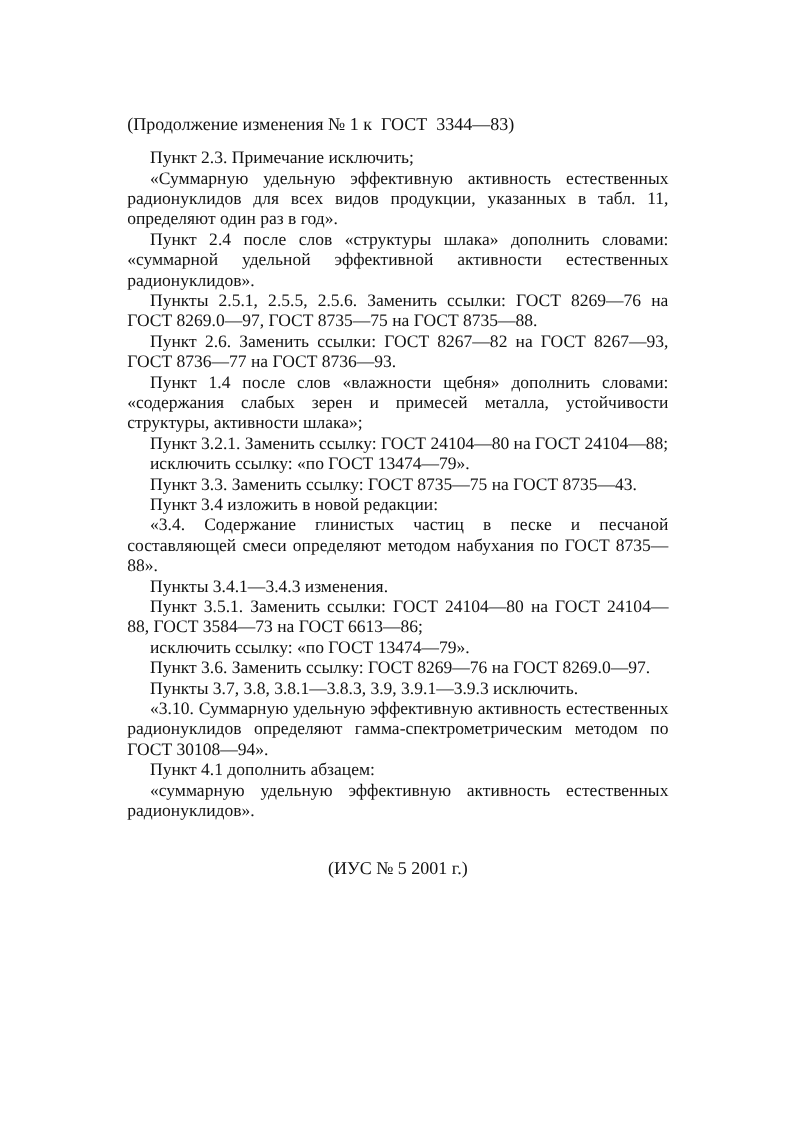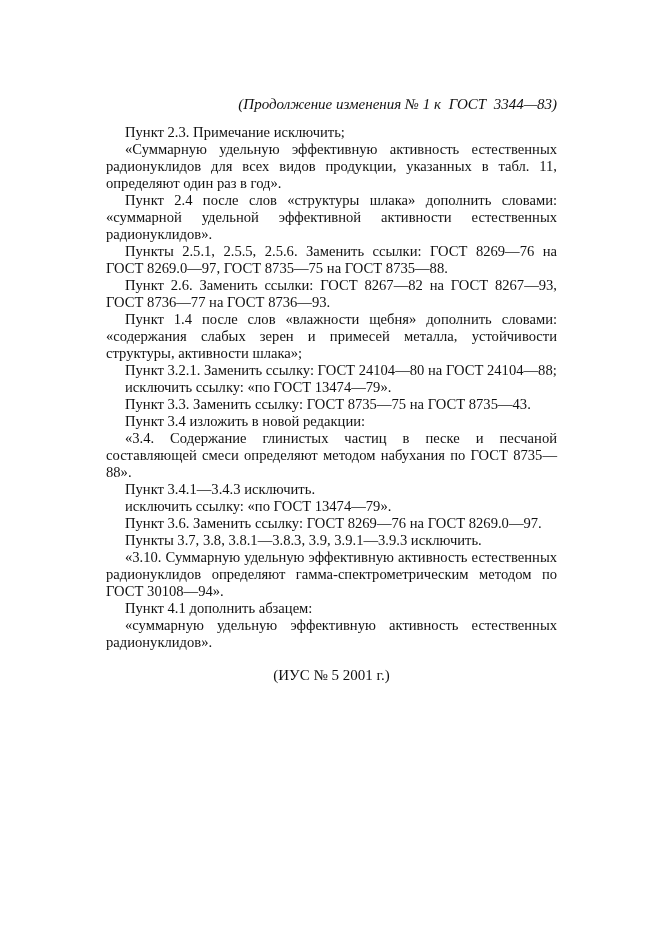--- a/index.html
+++ b/index.html
@@ -3,43 +3,44 @@
 <meta charset="utf-8">
 <style>
   html, body { margin: 0; padding: 0; background: #ffffff; }
   body { width: 661px; height: 936px; position: relative; overflow: hidden; }
   .page {
     position: absolute; left: 106px; top: 96px; width: 451px;
     font-family: "Liberation Serif", "DejaVu Serif", serif;
     font-size: 14.6px; line-height: 17px; color: #111;
   }
   .header {
-    text-align: right; font-style: italic; margin: 0 0 11px 0;
+    margin: 0 0 11px 0;
     font-size: 15px; white-space: pre;
   }
   .p { margin: 0; text-align: justify; text-indent: 19px; }
-  .footer { text-align: center; margin-top: 16px; font-size: 15px; }
+  .footer { text-align: center; margin-top: 31px; font-size: 15px; }
 </style>
 </head>
 <body>
 
 <div class="page">
   <div class="header">(Продолжение изменения № 1 к  ГОСТ  3344—83)</div>
   <p class="p">Пункт 2.3. Примечание исключить;</p>
   <p class="p">«Суммарную удельную эффективную активность естественных радионуклидов для всех видов продукции, указанных в табл. 11, определяют один раз в год».</p>
   <p class="p">Пункт 2.4 после слов «структуры шлака» дополнить словами: «суммарной удельной эффективной активности естественных радионуклидов».</p>
   <p class="p">Пункты 2.5.1, 2.5.5, 2.5.6. Заменить ссылки: ГОСТ 8269—76 на ГОСТ 8269.0—97, ГОСТ 8735—75 на ГОСТ 8735—88.</p>
   <p class="p">Пункт 2.6. Заменить ссылки: ГОСТ 8267—82 на ГОСТ 8267—93, ГОСТ 8736—77 на ГОСТ 8736—93.</p>
   <p class="p">Пункт 1.4 после слов «влажности щебня» дополнить словами: «содержания слабых зерен и примесей металла, устойчивости структуры, активности шлака»;</p>
   <p class="p">Пункт 3.2.1. Заменить ссылку: ГОСТ 24104—80 на ГОСТ 24104—88;</p>
   <p class="p">исключить ссылку: «по ГОСТ 13474—79».</p>
   <p class="p">Пункт 3.3. Заменить ссылку: ГОСТ 8735—75 на ГОСТ 8735—43.</p>
   <p class="p">Пункт 3.4 изложить в новой редакции:</p>
   <p class="p">«3.4. Содержание глинистых частиц в песке и песчаной составляющей смеси определяют методом набухания по ГОСТ 8735—88».</p>
-  <p class="p">Пункт 3.4.1—3.4.3 исключить.</p>
+  <p class="p">Пункты 3.4.1—3.4.3 изменения.</p>
+  <p class="p">Пункт 3.5.1. Заменить ссылки: ГОСТ 24104—80 на ГОСТ 24104—88, ГОСТ 3584—73 на ГОСТ 6613—86;</p>
   <p class="p">исключить ссылку: «по ГОСТ 13474—79».</p>
   <p class="p">Пункт 3.6. Заменить ссылку: ГОСТ 8269—76 на ГОСТ 8269.0—97.</p>
   <p class="p">Пункты 3.7, 3.8, 3.8.1—3.8.3, 3.9, 3.9.1—3.9.3 исключить.</p>
   <p class="p">«3.10. Суммарную удельную эффективную активность естественных радионуклидов определяют гамма-спектрометрическим методом по ГОСТ 30108—94».</p>
   <p class="p">Пункт 4.1 дополнить абзацем:</p>
   <p class="p">«суммарную удельную эффективную активность естественных радионуклидов».</p>
   <div class="footer">(ИУС № 5 2001 г.)</div>
 </div>
 
 </body></html>

